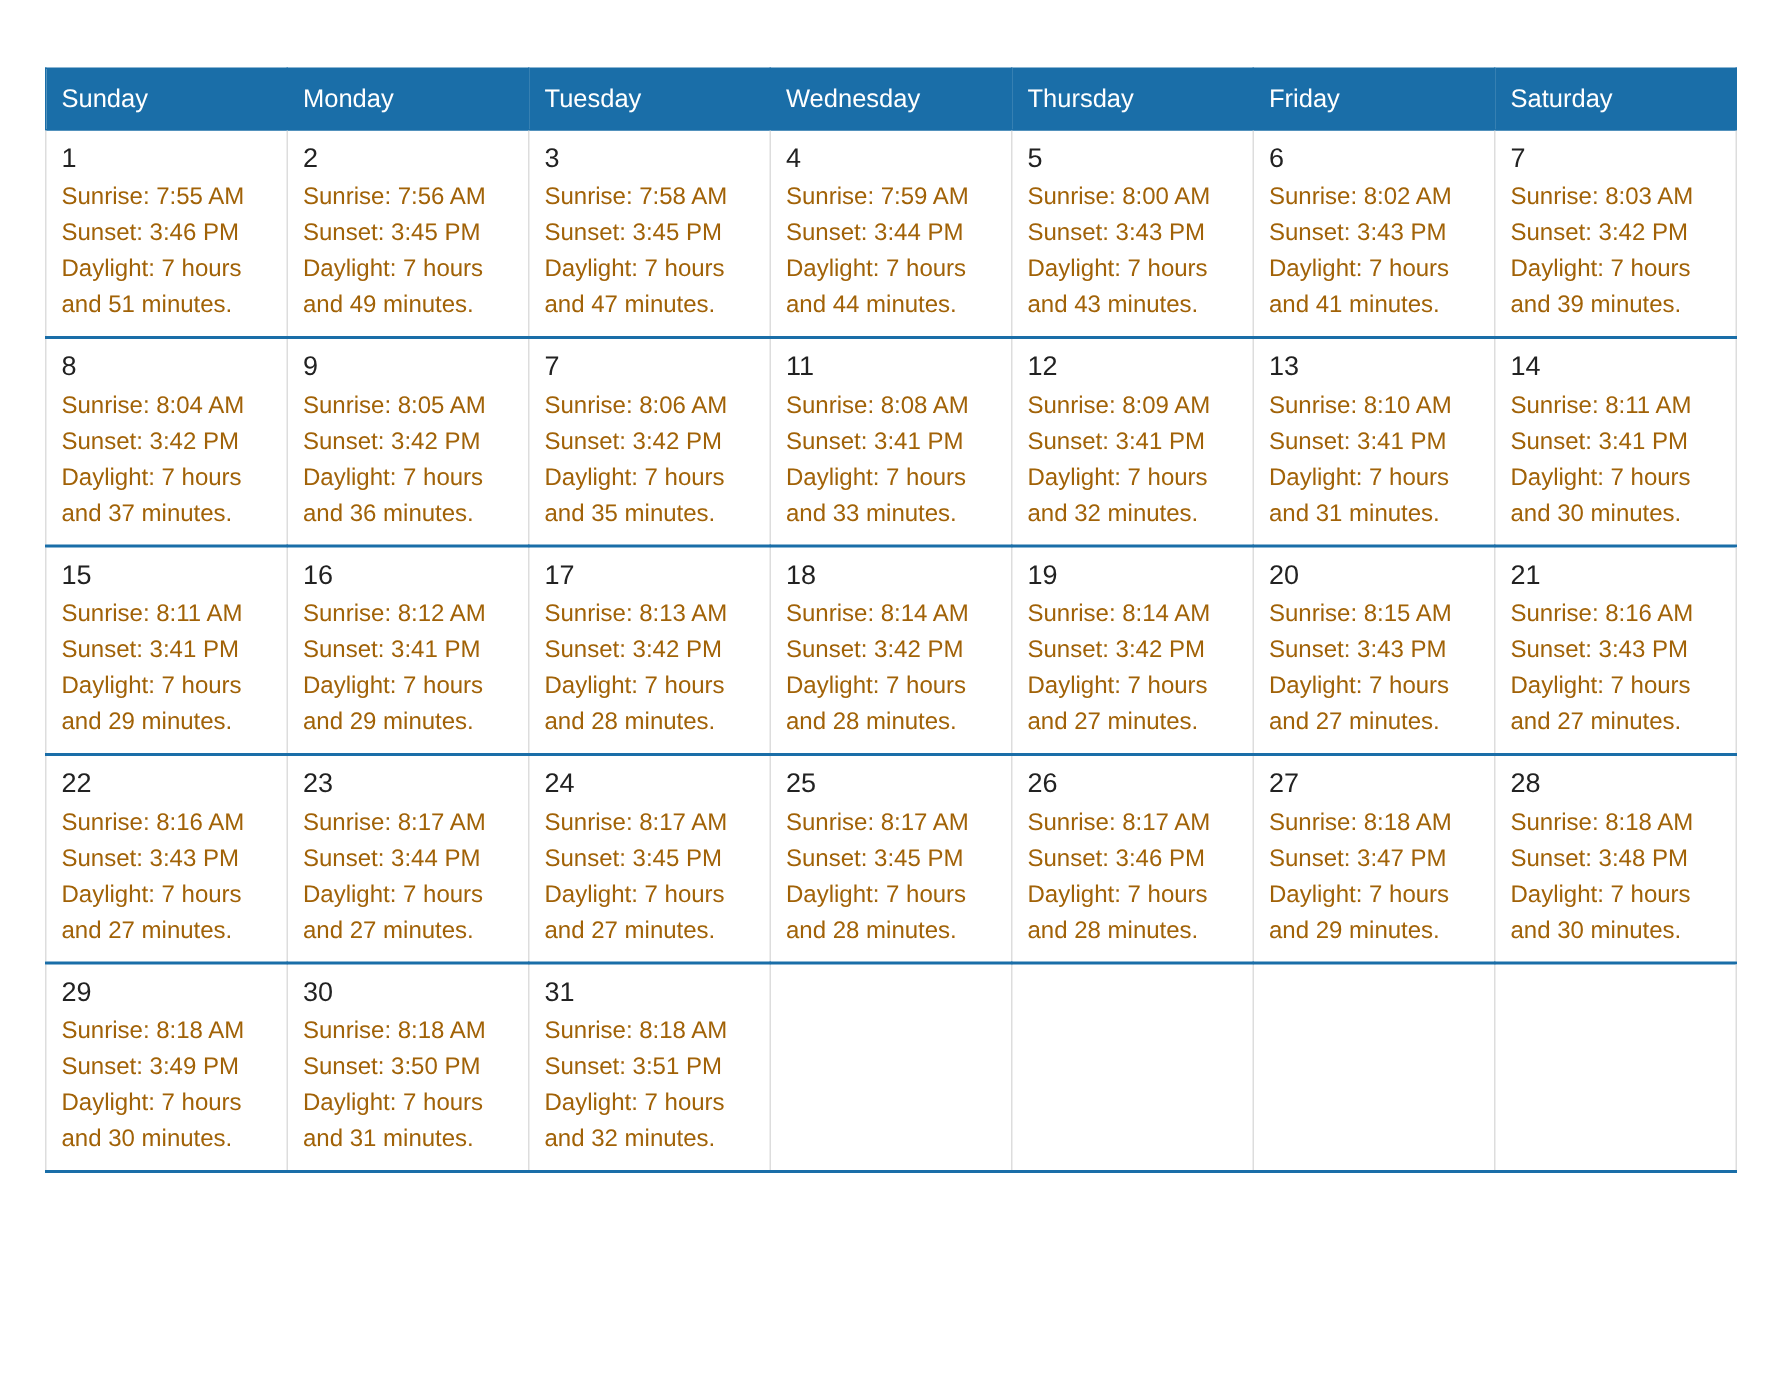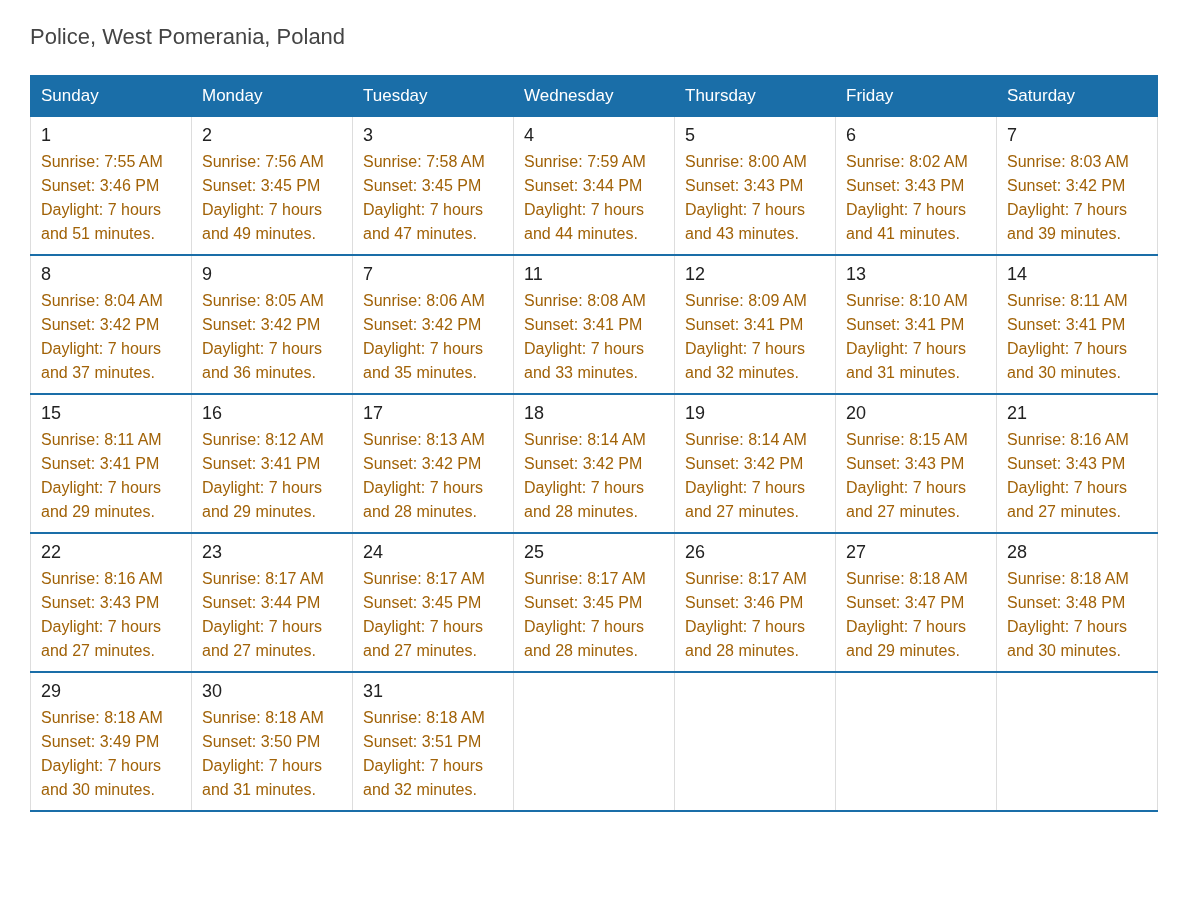--- a/index.html
+++ b/index.html
@@ -81,21 +81,20 @@
       font-size: 16px;
       color: #a16207;
       line-height: 1.5;
     }
   </style>
 </head>
 <body>
 
 <div class="header">
   <div class="title-section">
-    <div class="location">Police, West Pomerania, Poland</div>
   </div>
 </div>
 
 <table>
   <thead>
     <tr>
     <th>Sunday</th>
         <th>Monday</th>
         <th>Tuesday</th>
         <th>Wednesday</th>

